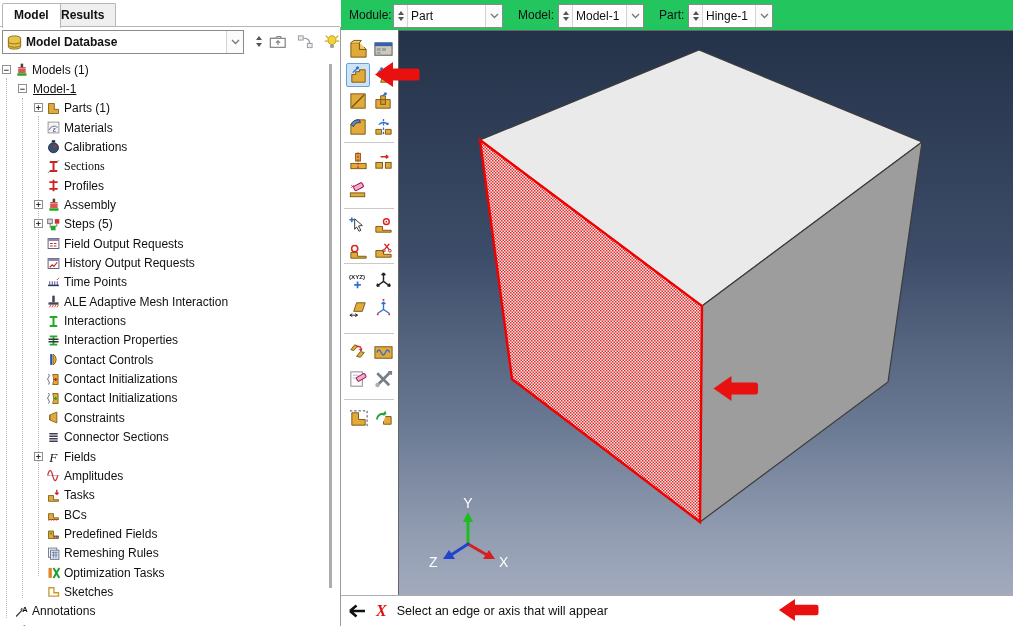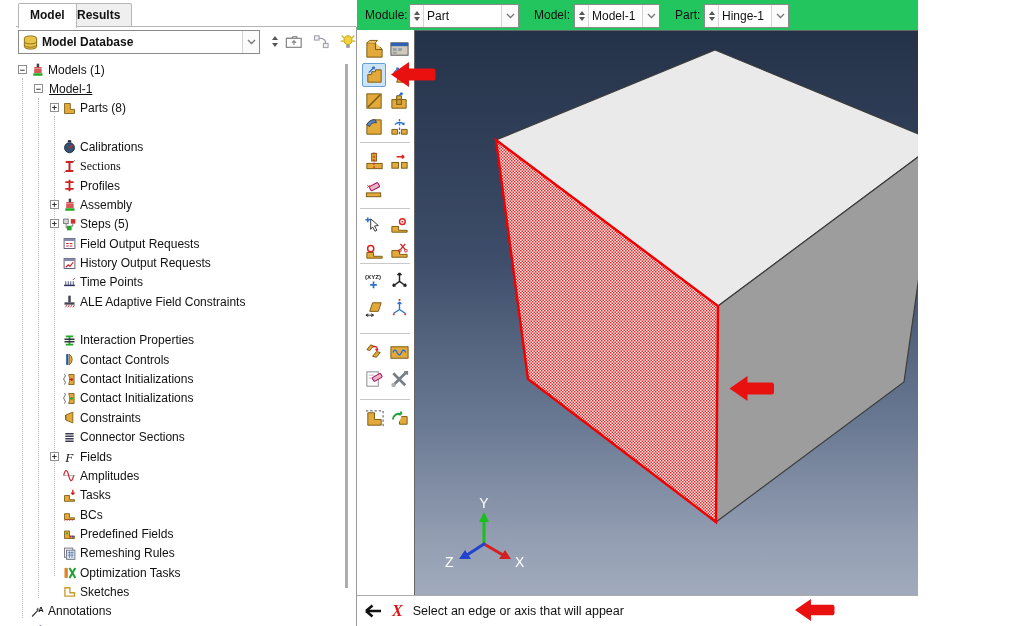--- a/index.html
+++ b/index.html
@@ -1,17 +1,17 @@
 <!DOCTYPE html>
 <html><head>
 <meta charset="utf-8">
 <style>
   html,body{margin:0;padding:0;background:#fff;}
-  #app{position:relative;width:902px;height:626px;overflow:hidden;
-       font-family:"Liberation Sans",sans-serif;font-size:12px;color:#111;background:#fff;margin-left:16px;}
+  #app{position:relative;width:1013px;height:626px;overflow:hidden;
+       font-family:"Liberation Sans",sans-serif;font-size:12px;color:#111;background:#fff;}
   
   #tabbar{position:absolute;left:0;top:0;width:340px;height:27px;}
   .tab{position:absolute;top:3px;height:23px;line-height:23px;padding:0 11px;
        border:1px solid #b5b5b5;border-bottom:none;background:#efefef;font-weight:700;
        border-radius:2px 2px 0 0;cursor:default;}
   .tab.active{background:#fff;z-index:3;height:24px;}
   #tabline{position:absolute;left:0;top:26px;width:340px;height:1px;background:#b5b5b5;}
   #dbbar{position:absolute;left:0;top:28px;width:340px;height:30px;}
   .combo{position:absolute;height:24px;background:#fff;border:1px solid #8a8a8a;
          display:flex;align-items:center;box-sizing:border-box;}
@@ -121,21 +121,29 @@
       </div>
       <div class="trow" style="top: 21.35px;">
         <span class="exp" style="left: 18px;">−</span>
         <span class="tlabel" style="left: 33px; text-decoration: underline;">Model-1</span>
       </div>
       <div class="trow" style="top: 40.7px;">
         <span class="exp" style="left: 34px;">+</span>
         <span class="ticon" style="left: 46px;"><svg width="15" height="15" viewBox="0 0 18 18">
             <path d="M3 3h7v7h5v5H3z" fill="#e2a93b" stroke="#7a5a12"></path>
           </svg></span>
-        <span class="tlabel" style="left: 64px;">Parts (8)</span>
+        <span class="tlabel" style="left: 64px;">Parts (1)</span>
+      </div>
+      <div class="trow" style="top: 60.05px;">
+        <span class="ticon" style="left: 46px;"><svg width="15" height="15" viewBox="0 0 18 18">
+            <rect x="2.5" y="2.5" width="13" height="13" fill="#f4f4f4" stroke="#888"></rect>
+            <path d="M4 12a6 6 0 0110-3" fill="none" stroke="#557"></path>
+            <text x="8.5" y="14.5" font-size="8" fill="#226" font-style="italic">ε</text>
+          </svg></span>
+        <span class="tlabel" style="left: 64px;">Materials</span>
       </div>
       <div class="trow" style="top: 79.4px;">
         <span class="ticon" style="left: 46px;"><svg width="15" height="15" viewBox="0 0 18 18">
             <circle cx="9" cy="10.5" r="6" fill="#37506e" stroke="#15253a"></circle>
             <rect x="7" y="1.5" width="4" height="2.5" fill="#15253a"></rect>
             <path d="M9 10.5L12.5 7.5" stroke="#dd2222" stroke-width="1.5"></path>
           </svg></span>
         <span class="tlabel" style="left: 64px;">Calibrations</span>
       </div>
       <div class="trow" style="top: 98.75px;">
@@ -193,21 +201,27 @@
             <path d="M13 6l2.5-2.5" stroke="#cc2222"></path>
           </svg></span>
         <span class="tlabel" style="left: 64px;">Time Points</span>
       </div>
       <div class="trow" style="top: 234.2px;">
         <span class="ticon" style="left: 46px;"><svg width="15" height="15" viewBox="0 0 18 18">
             <rect x="7.5" y="2" width="3" height="8" fill="#445"></rect>
             <rect x="3" y="10" width="12" height="2.8" fill="#445"></rect>
             <path d="M4 16l2-3M7 16l2-3M10 16l2-3M13 16l2-3" stroke="#cc2222"></path>
           </svg></span>
-        <span class="tlabel" style="left: 64px;">ALE Adaptive Field Constraints</span>
+        <span class="tlabel" style="left: 64px;">ALE Adaptive Mesh Interaction</span>
+      </div>
+      <div class="trow" style="top: 253.55px;">
+        <span class="ticon" style="left: 46px;"><svg width="15" height="15" viewBox="0 0 18 18">
+            <path d="M4.5 3.5h9M4.5 14.5h9M9 3.5v11" stroke="#22aa22" stroke-width="2.4"></path>
+          </svg></span>
+        <span class="tlabel" style="left: 64px;">Interactions</span>
       </div>
       <div class="trow" style="top: 272.9px;">
         <span class="ticon" style="left: 46px;"><svg width="15" height="15" viewBox="0 0 18 18">
             <path d="M4.5 4h9M4.5 14h9M9 4v10" stroke="#22aa22" stroke-width="2.2"></path>
             <path d="M3 7.5h12M3 10.5h12" stroke="#334" stroke-width="1.6"></path>
           </svg></span>
         <span class="tlabel" style="left: 64px;">Interaction Properties</span>
       </div>
       <div class="trow" style="top: 292.25px;">
         <span class="ticon" style="left: 46px;"><svg width="15" height="15" viewBox="0 0 18 18">

